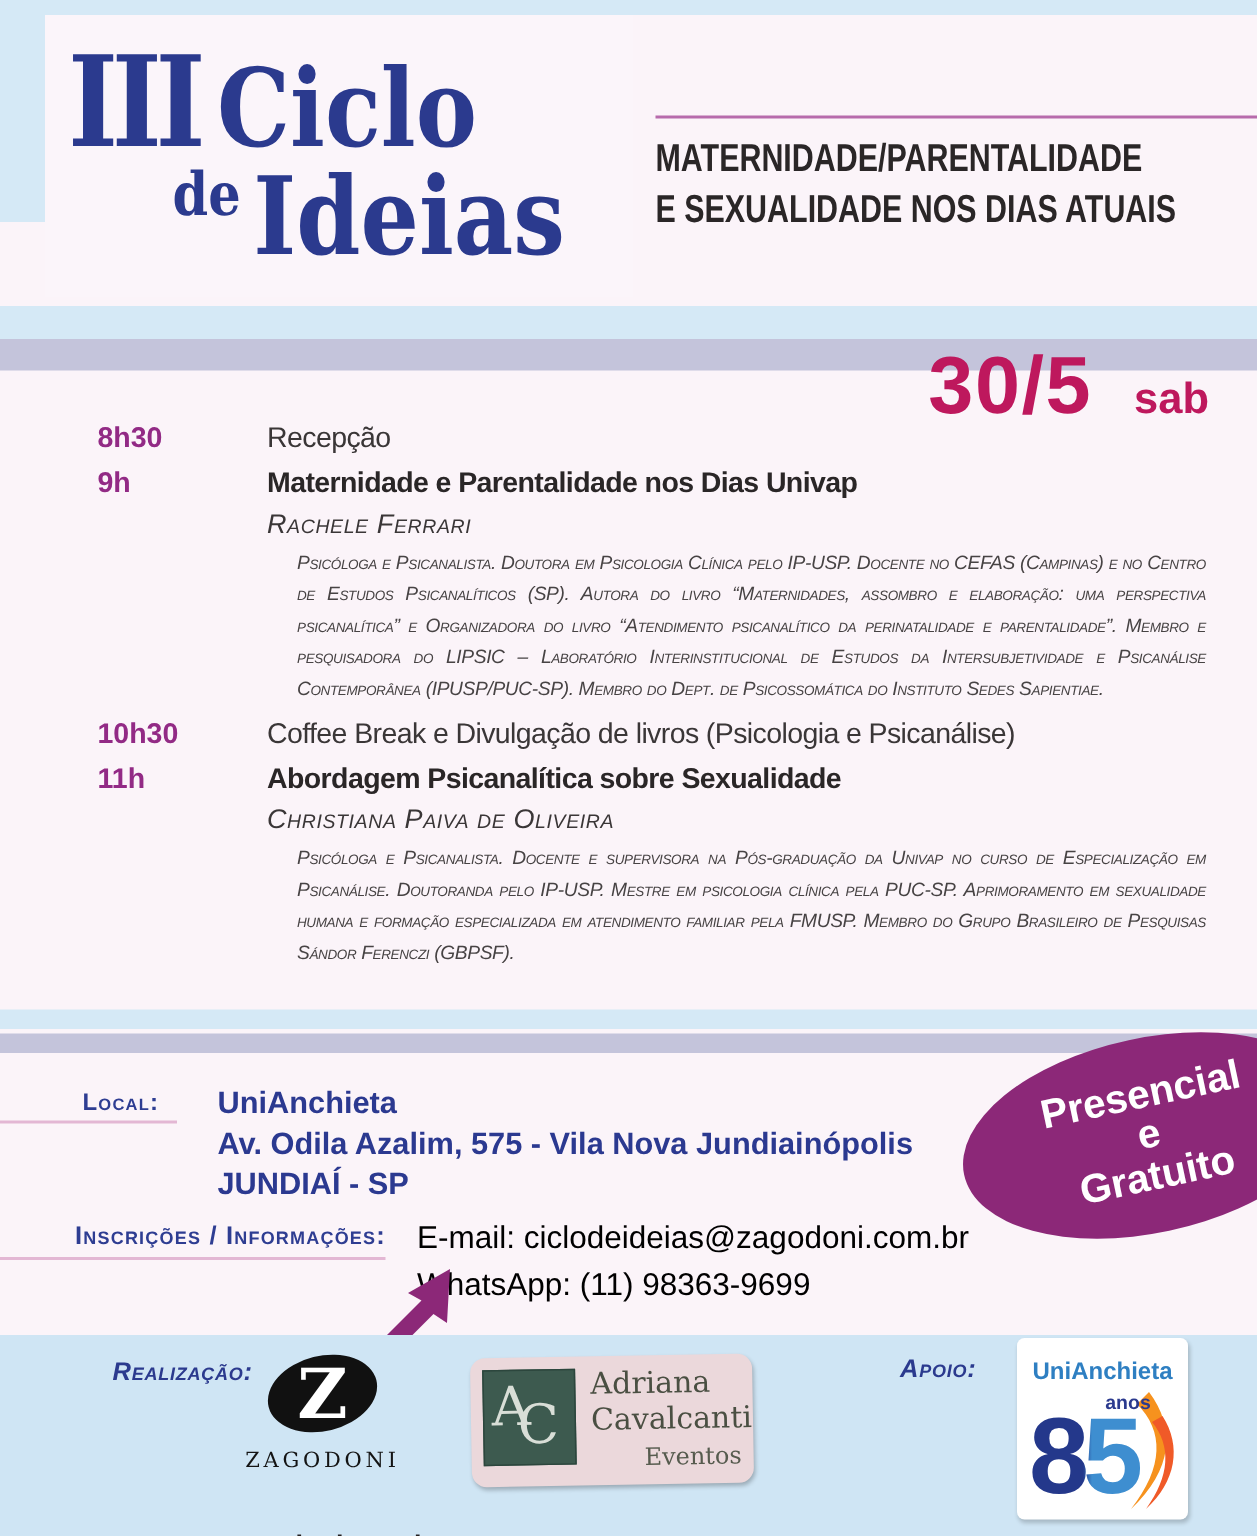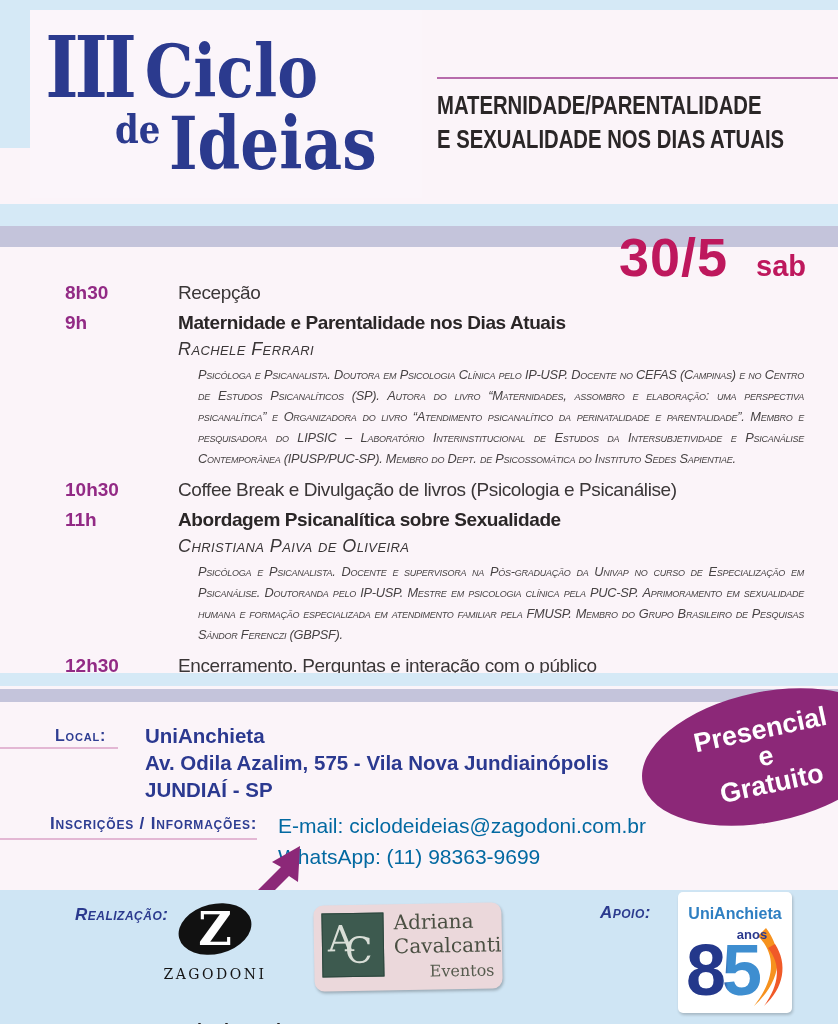--- a/index.html
+++ b/index.html
@@ -47,21 +47,21 @@
   .badge{position:absolute;left:640px;top:692px;width:252px;height:130px;background:#8c2878;
     border-radius:50%;transform:rotate(-12deg);display:flex;align-items:center;justify-content:center;}
   .badge-txt{color:#fff;font-weight:bold;font-size:27px;line-height:1.02;text-align:center;}
   
   .lbl{font-variant:small-caps;font-weight:bold;color:#2e3d92;letter-spacing:.8px;}
   .local-lbl{position:absolute;left:55px;top:727px;font-size:16px;}
   .local-line{position:absolute;left:0;top:747px;width:118px;height:2px;background:#e3b7d4;}
   .venue{position:absolute;left:145px;top:722px;font-weight:bold;font-size:20.5px;line-height:27px;color:#2b3990;}
   .insc-lbl{position:absolute;left:50px;top:814px;font-size:17px;}
   .insc-line{position:absolute;left:0;top:838px;width:257px;height:2px;background:#e3b7d4;}
-  .contact{position:absolute;left:278px;top:810px;font-size:21px;line-height:31px;color:#0369a1;}
+  .contact{position:absolute;left:278px;top:810px;font-size:21px;line-height:31px;color:#000000;}
   .arrow{position:absolute;left:256px;top:846px;}
   
   .footer{position:absolute;left:0;top:890px;width:838px;height:134px;background:#cfe5f4;}
   .it-lbl{position:absolute;font-style:italic;font-variant:small-caps;font-weight:bold;
     font-size:17px;color:#2b3a8e;letter-spacing:.5px;}
   .realiz{left:75px;top:905px;}
   .apoio{left:600px;top:903px;}
   .zag-svg{position:absolute;left:170px;top:896px;}
   .zag-name{position:absolute;left:158px;top:966px;width:114px;text-align:center;
     font-family:"DejaVu Serif",serif;font-size:14px;letter-spacing:2.5px;color:#141414;}
@@ -113,44 +113,38 @@
   <div class="schedule">
     <div class="row">
       <span class="time">8h30</span>
       <div class="cell">
           <div class="ttl">Recepção</div>
         </div>
     </div>
     <div class="row">
       <span class="time">9h</span>
       <div class="cell">
-        <div class="ttl b">Maternidade e Parentalidade nos Dias Atuais</div>
+        <div class="ttl b">Maternidade e Parentalidade nos Dias Univap</div>
         <div class="spk">Rachele Ferrari</div>
         <div class="bio">Psicóloga e Psicanalista. Doutora em Psicologia Clínica pelo IP-USP. Docente no CEFAS (Campinas) e no Centro de Estudos Psicanalíticos (SP). Autora do livro “Maternidades, assombro e elaboração: uma perspectiva psicanalítica” e Organizadora do livro “Atendimento psicanalítico da perinatalidade e parentalidade”. Membro e pesquisadora do LIPSIC – Laboratório Interinstitucional de Estudos da Intersubjetividade e Psicanálise Contemporânea (IPUSP/PUC-SP). Membro do Dept. de Psicossomática do Instituto Sedes Sapientiae.</div>
       </div>
     </div>
     <div class="row">
       <span class="time">10h30</span>
       <div class="cell">
           <div class="ttl">Coffee Break e Divulgação de livros (Psicologia e Psicanálise)</div>
         </div>
     </div>
     <div class="row">
       <span class="time">11h</span>
       <div class="cell">
         <div class="ttl b">Abordagem Psicanalítica sobre Sexualidade</div>
         <div class="spk">Christiana Paiva de Oliveira</div>
         <div class="bio">Psicóloga e Psicanalista. Docente e supervisora na Pós-graduação da Univap no curso de Especialização em Psicanálise. Doutoranda pelo IP-USP. Mestre em psicologia clínica pela PUC-SP. Aprimoramento em sexualidade humana e formação especializada em atendimento familiar pela FMUSP. Membro do Grupo Brasileiro de Pesquisas Sándor Ferenczi (GBPSF).</div>
       </div>
-    </div>
-    <div class="row">
-      <span class="time">12h30</span>
-      <div class="cell">
-          <div class="ttl">Encerramento. Perguntas e interação com o público</div>
-        </div>
     </div>
   </div>
 
   <div class="band-b2"></div>
   <div class="band-l2"></div>
   <div class="badge">
     <div class="badge-txt">
       <div>Presencial</div>
       <div>e</div>
       <div>Gratuito</div>

